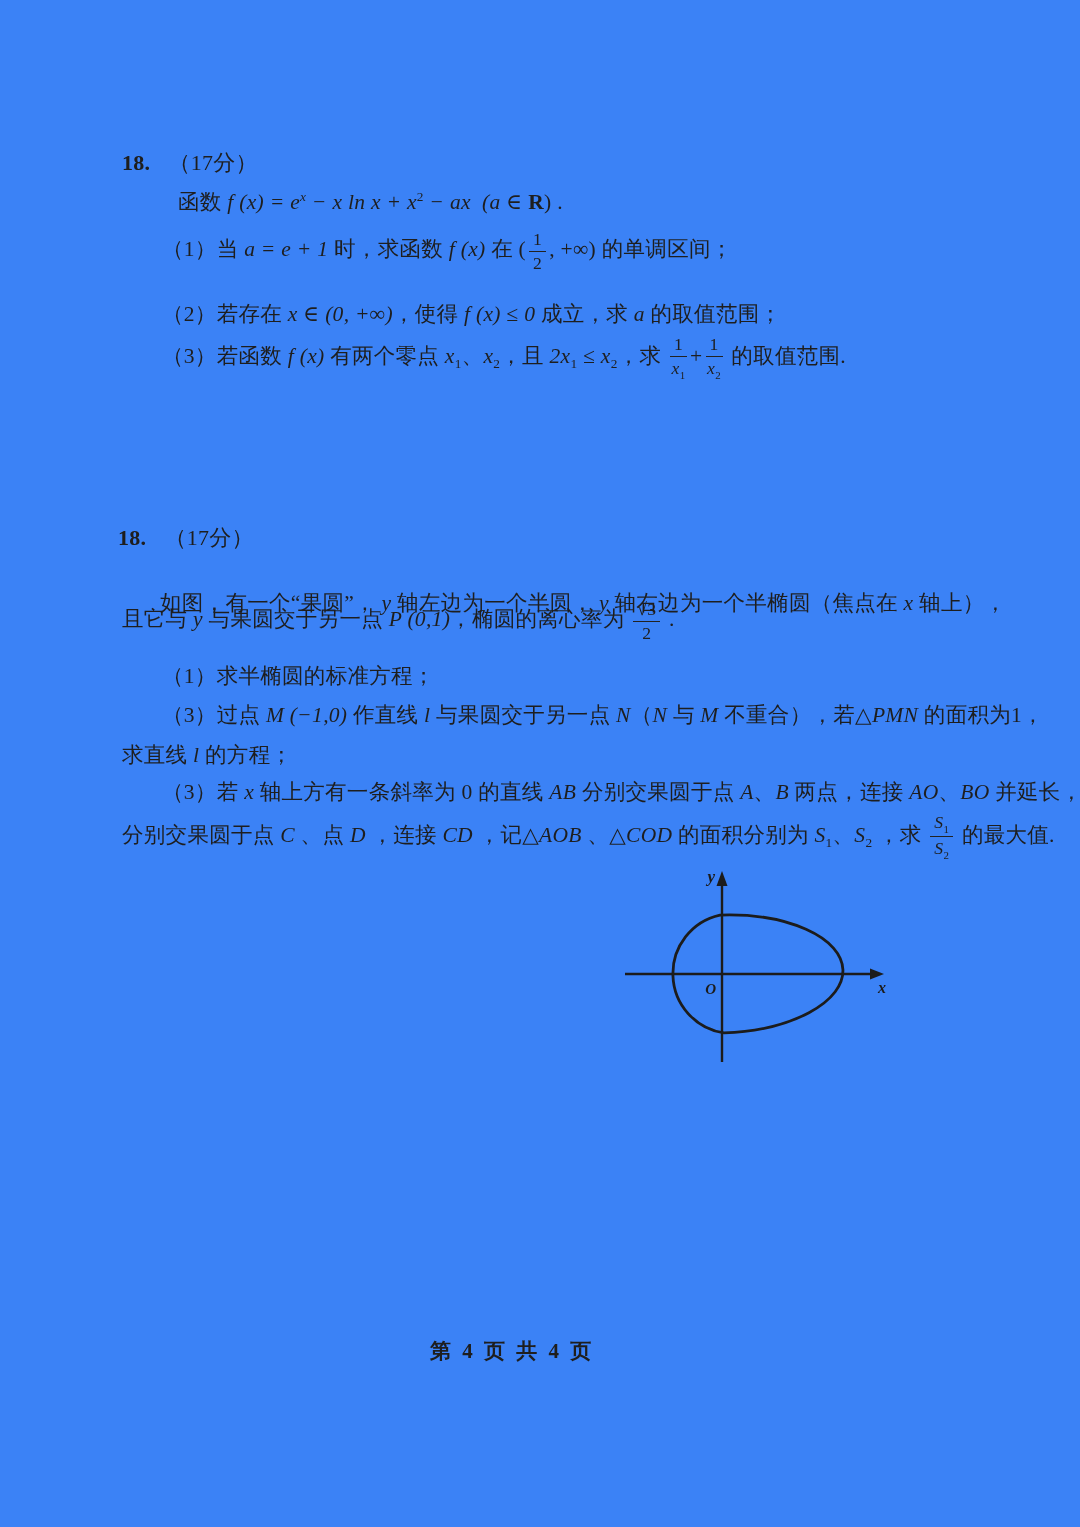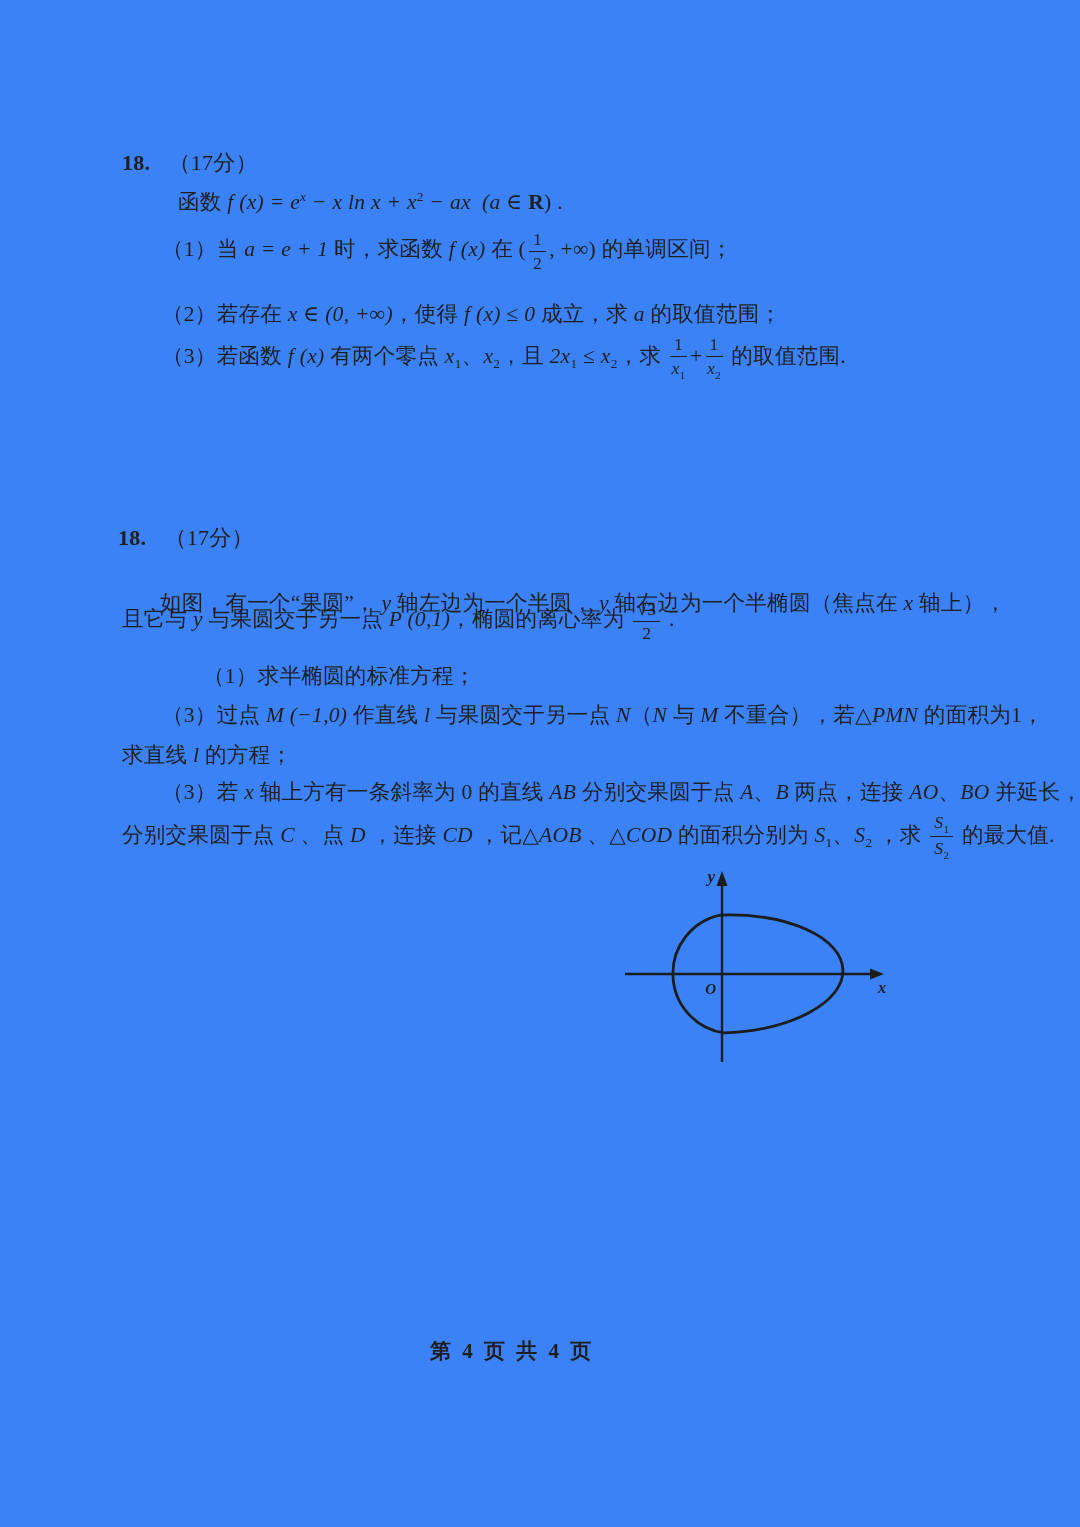--- a/index.html
+++ b/index.html
@@ -51,21 +51,21 @@
   <div class="line" style="left:162px;top:300px;"><span>（2）若存在 </span><span class="m">x ∈ (0, +∞)</span><span>，使得 </span><span class="m">f (x) ≤ 0</span><span> 成立，求 </span><span class="m">a</span><span> 的取值范围；</span></div>
 
   <div class="line" style="left:162px;top:334px;"><span>（3）若函数 </span><span class="m">f (x)</span><span> 有两个零点 </span><span class="m">x</span><sub>1</sub><span>、</span><span class="m">x</span><sub>2</sub><span>，且 </span><span class="m">2x</span><sub>1</sub><span class="m"> ≤ x</span><sub>2</sub><span>，求 </span><span class="frac"><span class="num">1</span><span class="den"><span class="m">x</span><sub>1</sub></span></span><span>+</span><span class="frac"><span class="num">1</span><span class="den"><span class="m">x</span><sub>2</sub></span></span><span> 的取值范围.</span></div>
 
   <div class="line" style="left:118px;top:523px;"><span class="qnum">18.</span><span class="qpts">（17分）</span></div>
 
   <div class="line" style="left:160px;top:589px;"><span>如图，有一个“果圆”， </span><span class="m">y</span><span> 轴左边为一个半圆， </span><span class="m">y</span><span> 轴右边为一个半椭圆（焦点在 </span><span class="m">x</span><span> 轴上），</span></div>
 
   <div class="line" style="left:122px;top:599px;"><span>且它与 </span><span class="m">y</span><span> 与果圆交于另一点 </span><span class="m">P (0,1)</span><span>，椭圆的离心率为 </span><span class="frac"><span class="num">√3</span><span class="den">2</span></span><span> .</span></div>
 
-  <div class="line" style="left:162px;top:662px;margin-left:41px;"><span>（1）求半椭圆的标准方程；</span></div>
+  <div class="line" style="left:162px;top:662px;"><span>（1）求半椭圆的标准方程；</span></div>
 
   <div class="line" style="left:162px;top:701px;"><span>（3）过点 </span><span class="m">M (−1,0)</span><span> 作直线 </span><span class="m">l</span><span> 与果圆交于另一点 </span><span class="m">N</span><span>（</span><span class="m">N</span><span> 与 </span><span class="m">M</span><span> 不重合），若△</span><span class="m">PMN</span><span> 的面积为1，</span></div>
 
   <div class="line" style="left:122px;top:741px;"><span>求直线 </span><span class="m">l</span><span> 的方程；</span></div>
 
   <div class="line" style="left:162px;top:778px;"><span>（3）若 </span><span class="m">x</span><span> 轴上方有一条斜率为 0 的直线 </span><span class="m">AB</span><span> 分别交果圆于点 </span><span class="m">A</span><span>、</span><span class="m">B</span><span> 两点，连接 </span><span class="m">AO</span><span>、</span><span class="m">BO</span><span> 并延长，</span></div>
 
   <div class="line" style="left:122px;top:812px;"><span>分别交果圆于点 </span><span class="m">C</span><span> 、点 </span><span class="m">D</span><span> ，连接 </span><span class="m">CD</span><span> ，记△</span><span class="m">AOB</span><span> 、△</span><span class="m">COD</span><span> 的面积分别为 </span><span class="m">S</span><sub>1</sub><span>、</span><span class="m">S</span><sub>2</sub><span> ，求 </span><span class="frac"><span class="num"><span class="m">S</span><sub>1</sub></span><span class="den"><span class="m">S</span><sub>2</sub></span></span><span> 的最大值.</span></div>
 
   <div class="figure">

